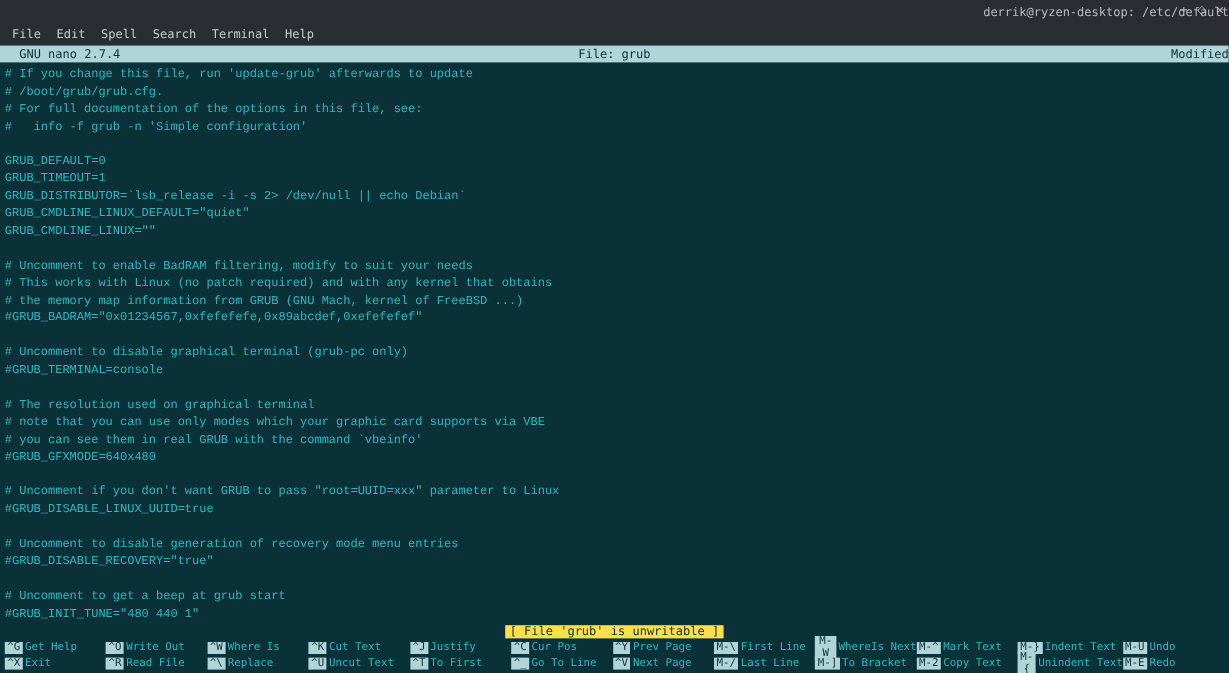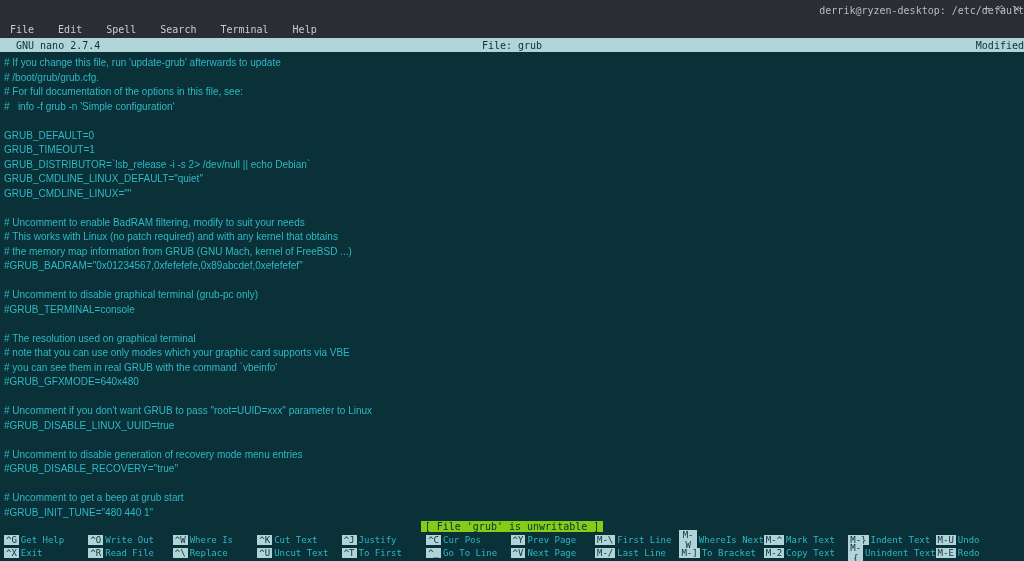--- a/index.html
+++ b/index.html
@@ -40,21 +40,21 @@
       color: #b8bcc0;
       font-size: 11px;
       cursor: pointer;
     }
     .menubar {
       height: 18px;
       background: #2a2e32;
       display: flex;
       align-items: center;
       padding-left: 4px;
-      gap: 12px;
+      gap: 1px;
     }
     .menubar-item {
       color: #c8ccd0;
       font-size: 10px;
       padding: 2px 6px;
       cursor: pointer;
     }
     .nano-header {
       height: 14px;
       background: #b0d4d8;
@@ -73,35 +73,35 @@
     .nano-header-right {
       position: absolute;
       right: 0;
     }
     .editor-content {
       padding: 4px;
       color: #2fb8c4;
       font-size: 10px;
       line-height: 1.45;
       white-space: pre;
-      font-family: Liberation Sans, sans-serif;
+      font-family: Liberation Mono, monospace;
     }
     .status-line {
       position: absolute;
       bottom: 28px;
       left: 0;
       right: 0;
       text-align: center;
       height: 13px;
       display: flex;
       justify-content: center;
       align-items: center;
     }
     .status-badge {
-      background: #84cc16;
+      background: #fde047;
       color: #0a3038;
       padding: 0 4px;
       font-size: 10px;
     }
     .shortcuts {
       position: absolute;
       bottom: 2px;
       left: 0;
       right: 0;
       height: 26px;

